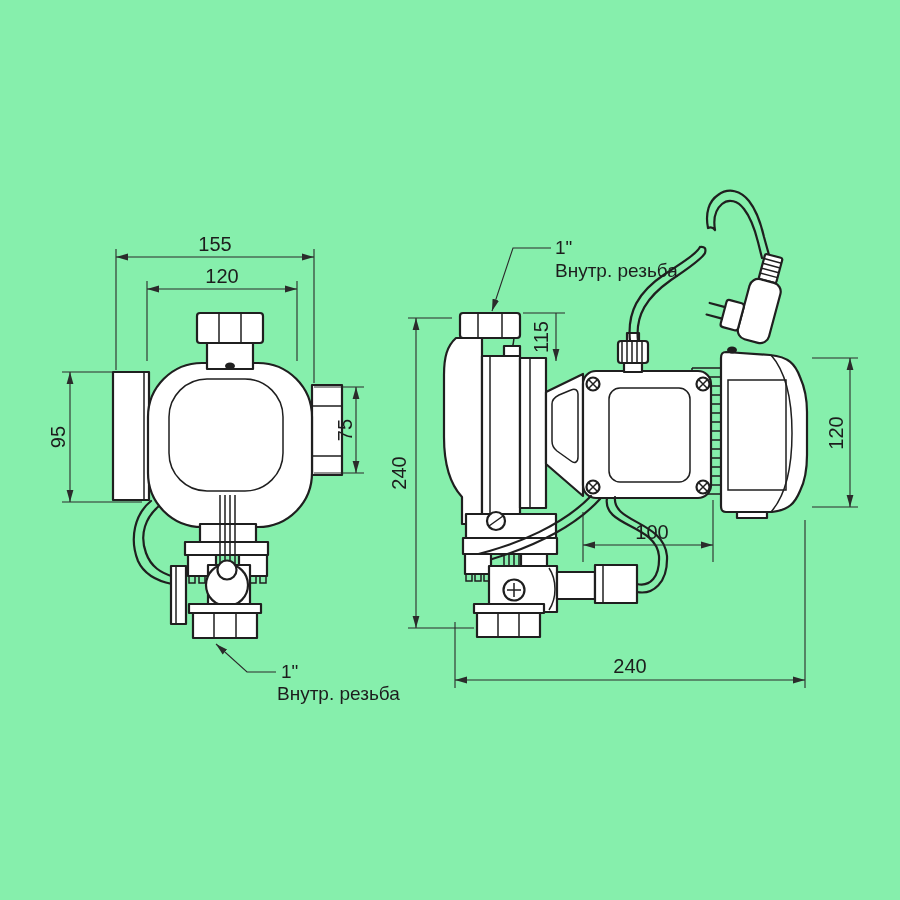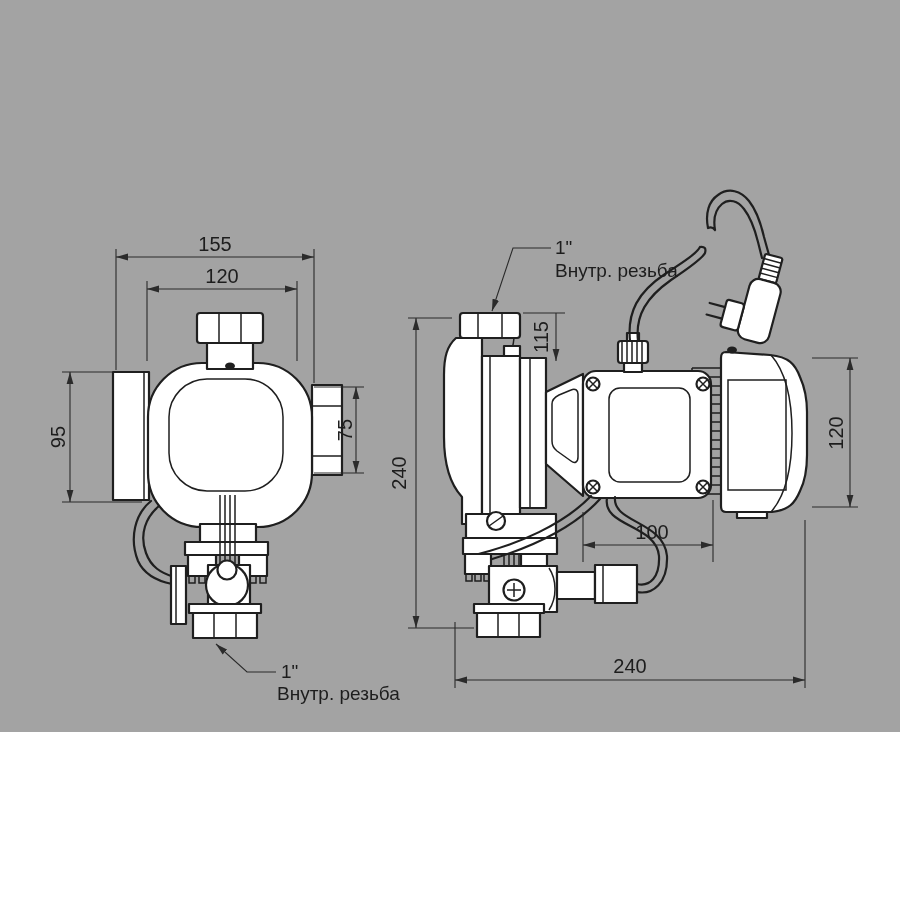--- a/index.html
+++ b/index.html
@@ -1,16 +1,16 @@
 <!DOCTYPE html>
 <html><head>
 <meta charset="utf-8">
 <style>
   html,body{margin:0;padding:0;background:#ffffff;}
-  .stage{width:900px;height:732px;background:#a3a3a3;position:relative;overflow:hidden;
+  .stage{width:900px;height:900px;background:#86efac;position:relative;overflow:hidden;
          font-family:"Liberation Sans", sans-serif;}
   svg{display:block;}
   .part{stroke:#1f1f1f;stroke-width:2.2;fill:none;stroke-linejoin:round;stroke-linecap:round;}
   .partf{stroke:#1f1f1f;stroke-width:2.2;fill:#ffffff;stroke-linejoin:round;}
   .thin{stroke:#1f1f1f;stroke-width:1.5;fill:none;}
   .fill{fill:#1f1f1f;stroke:none;}
   .dim{stroke:#2b2b2b;stroke-width:1.1;fill:none;}
   .dimtxt{font-family:"Liberation Sans", sans-serif;font-size:20px;fill:#1d1d1d;}
   .lbltxt{font-family:"Liberation Sans", sans-serif;font-size:19px;fill:#1d1d1d;}
 </style>

